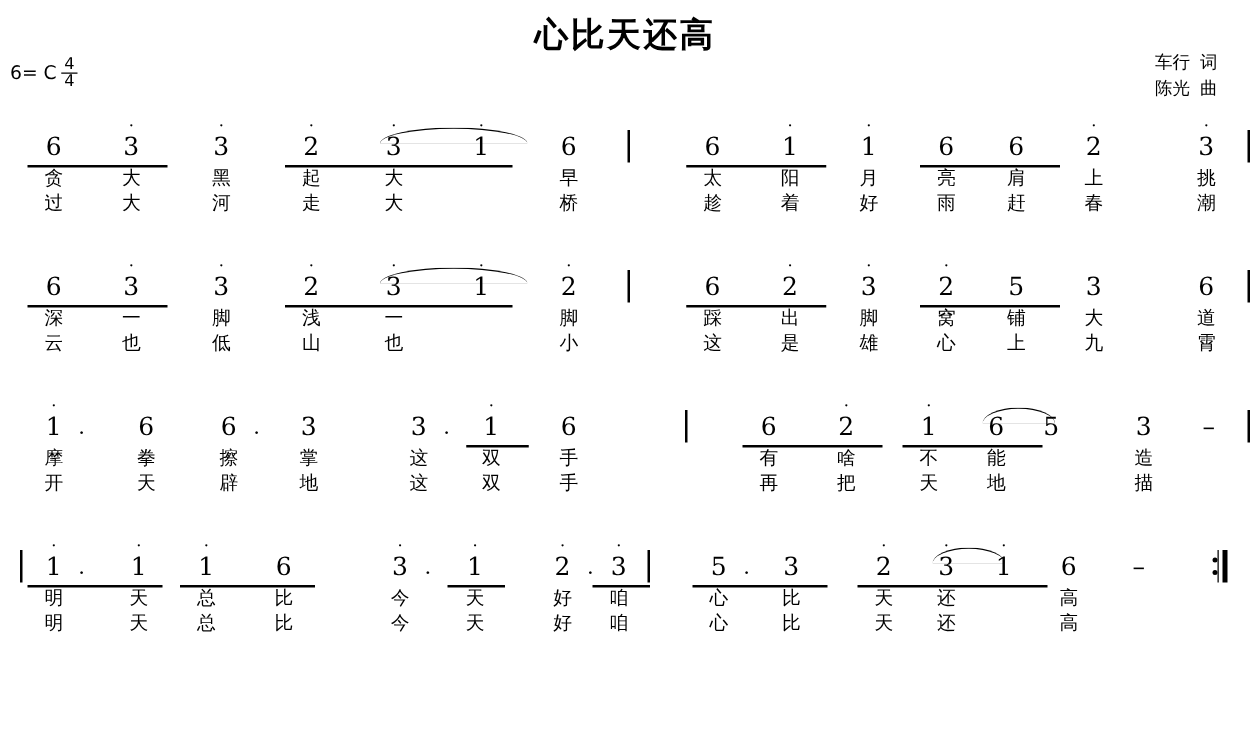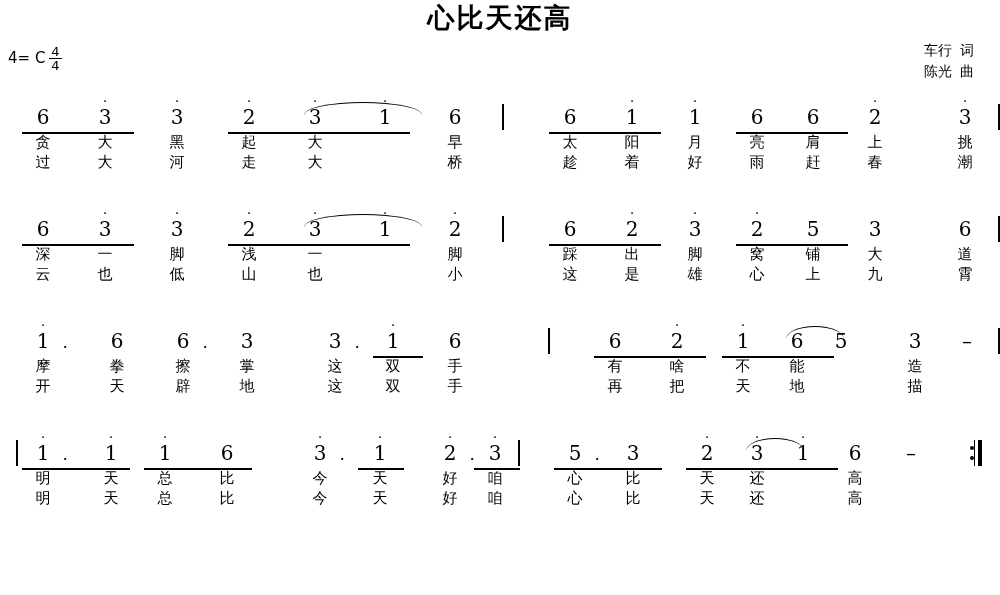--- a/index.html
+++ b/index.html
@@ -9,20 +9,21 @@
     font-family:"DejaVu Sans","Liberation Sans",sans-serif;
     color:#000;
     position:relative;
     overflow:hidden;
   }
   .title{
     text-align:center;
     font-size:27px;
     font-weight:bold;
     letter-spacing:2px;
+    margin-top:10px;
     font-family:"DejaVu Sans","Liberation Sans",sans-serif;
   }
   .meta-left{
     position:absolute;
     left:8px;top:44px;
     font-size:15px;
     display:flex;align-items:center;
   }
   .meta-left .key{font-size:15px;}
   .frac{
@@ -109,21 +110,21 @@
   .endrep .thin{position:absolute;width:1.4px;height:26px;background:#000;left:4px;top:0;}
   .endrep .d1{position:absolute;width:4px;height:4px;border-radius:50%;background:#000;left:0px;top:6px;}
   .endrep .d2{position:absolute;width:4px;height:4px;border-radius:50%;background:#000;left:0px;top:16px;}
 </style>
 </head>
 <body>
 
 <div class="title">心比天还高</div>
 
 <div class="meta-left">
-  <span class="key">4= C</span>
+  <span class="key">6= C</span>
   <span class="frac">
     <span class="num">4</span>
     <span class="den">4</span>
   </span>
 </div>
 
 <div class="meta-right">
   <div>
     <span>车行</span><span class="role">词</span>
   </div>

